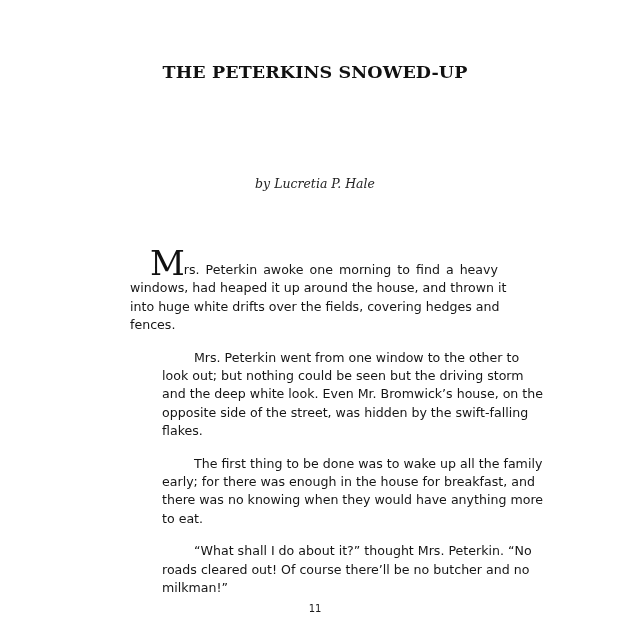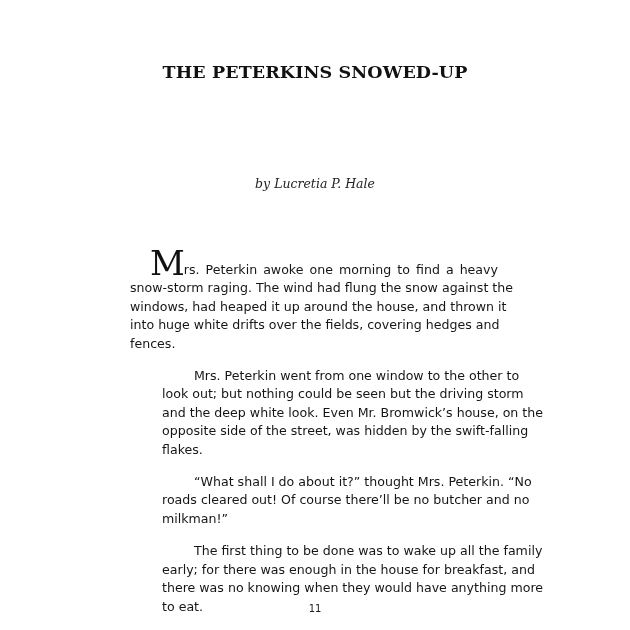--- a/index.html
+++ b/index.html
@@ -54,39 +54,38 @@
 </head>
 <body>
 
 <div class="page">
   <div class="title">THE PETERKINS SNOWED-UP</div>
   <div class="author">by Lucretia P. Hale</div>
 
   <div class="body-text">
     <p>
       <span class="line"><span class="dropcap">M</span><span>rs. Peterkin awoke one morning to find a heavy</span></span>
-      <span class="line">snow-storm raging. The wind had flung the snow against the</span>
       <span class="line">windows, had heaped it up around the house, and thrown it</span>
       <span class="line">into huge white drifts over the fields, covering hedges and</span>
       <span class="line last">fences.</span>
     </p>
     <p class="indent">
       <span class="line" style="padding-left:32px;">Mrs. Peterkin went from one window to the other to</span>
       <span class="line">look out; but nothing could be seen but the driving storm</span>
       <span class="line">and the deep white look. Even Mr. Bromwick’s house, on the</span>
       <span class="line">opposite side of the street, was hidden by the swift-falling</span>
       <span class="line last">flakes.</span>
     </p>
     <p class="indent">
-      <span class="line" style="padding-left:32px;">“What shall I do about it?” thought Mrs. Peterkin. “No</span>
-      <span class="line">roads cleared out! Of course there’ll be no butcher and no</span>
-      <span class="line last">milkman!”</span>
-    </p>
-    <p class="indent">
       <span class="line" style="padding-left:32px;">The first thing to be done was to wake up all the family</span>
       <span class="line">early; for there was enough in the house for breakfast, and</span>
       <span class="line">there was no knowing when they would have anything more</span>
       <span class="line last">to eat.</span>
+    </p>
+    <p class="indent">
+      <span class="line" style="padding-left:32px;">“What shall I do about it?” thought Mrs. Peterkin. “No</span>
+      <span class="line">roads cleared out! Of course there’ll be no butcher and no</span>
+      <span class="line last">milkman!”</span>
     </p>
   </div>
 
   <div class="page-number">11</div>
 </div>
 
 </body></html>

